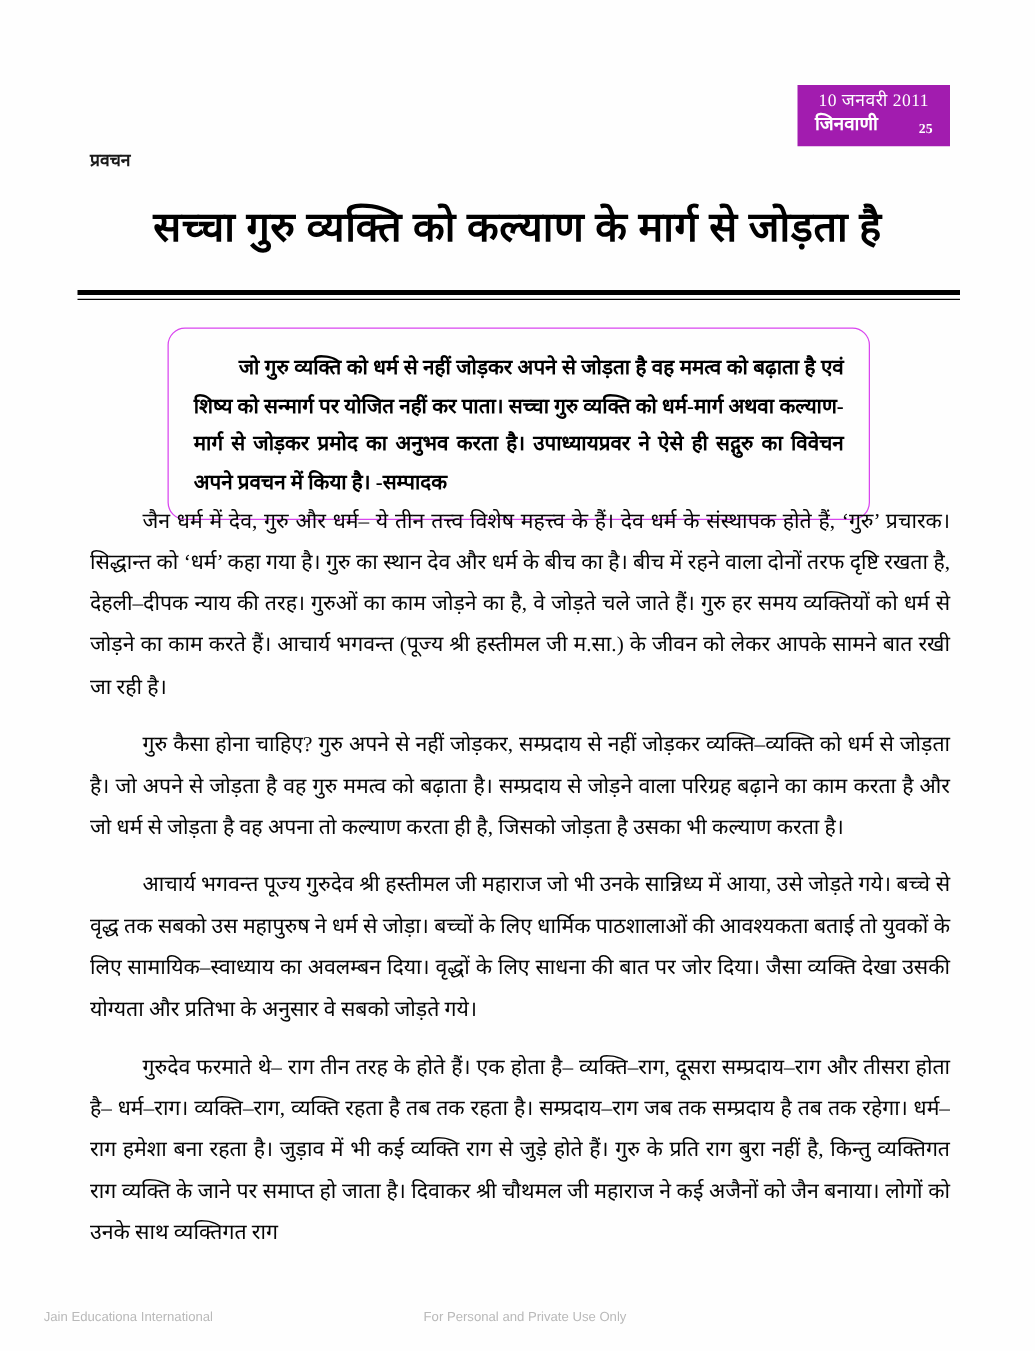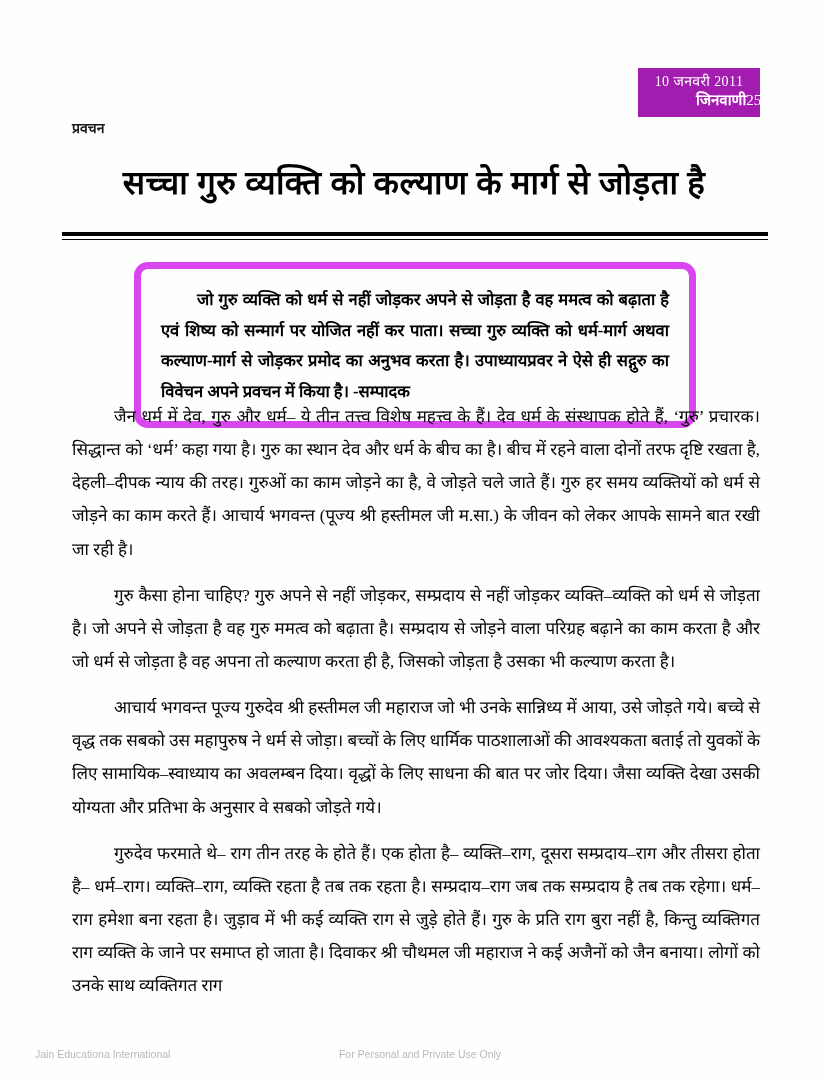--- a/index.html
+++ b/index.html
@@ -36,29 +36,28 @@
     font-size: 14px;
     letter-spacing: 0.4px;
     white-space: nowrap;
   }
   .issue-row2 {
     display: flex;
     justify-content: space-between;
     align-items: flex-end;
     padding: 0 4px;
     margin-top: 2px;
-    margin-left: 44px;
   }
   .issue-name {
     font-size: 15px;
     font-weight: bold;
   }
   .issue-page {
-    font-size: 15px;
-    font-weight: normal;
+    font-size: 11px;
+    font-weight: bold;
   }
 
   
   .kicker {
     position: absolute;
     left: 72px;
     top: 118px;
     font-size: 14px;
     font-weight: bold;
     color: #1a1a1a;
@@ -103,21 +102,21 @@
     background: #000000;
   }
 
   
   .callout {
     position: absolute;
     left: 134px;
     top: 262px;
     width: 562px;
     box-sizing: border-box;
-    border: 7px solid #d946ef;
+    border: 1px solid #d946ef;
     border-radius: 14px;
     padding: 16px 20px 14px 20px;
   }
   .callout p {
     margin: 0;
     font-size: 16.5px;
     font-weight: bold;
     line-height: 1.85;
     text-align: justify;
     text-align-last: left;

